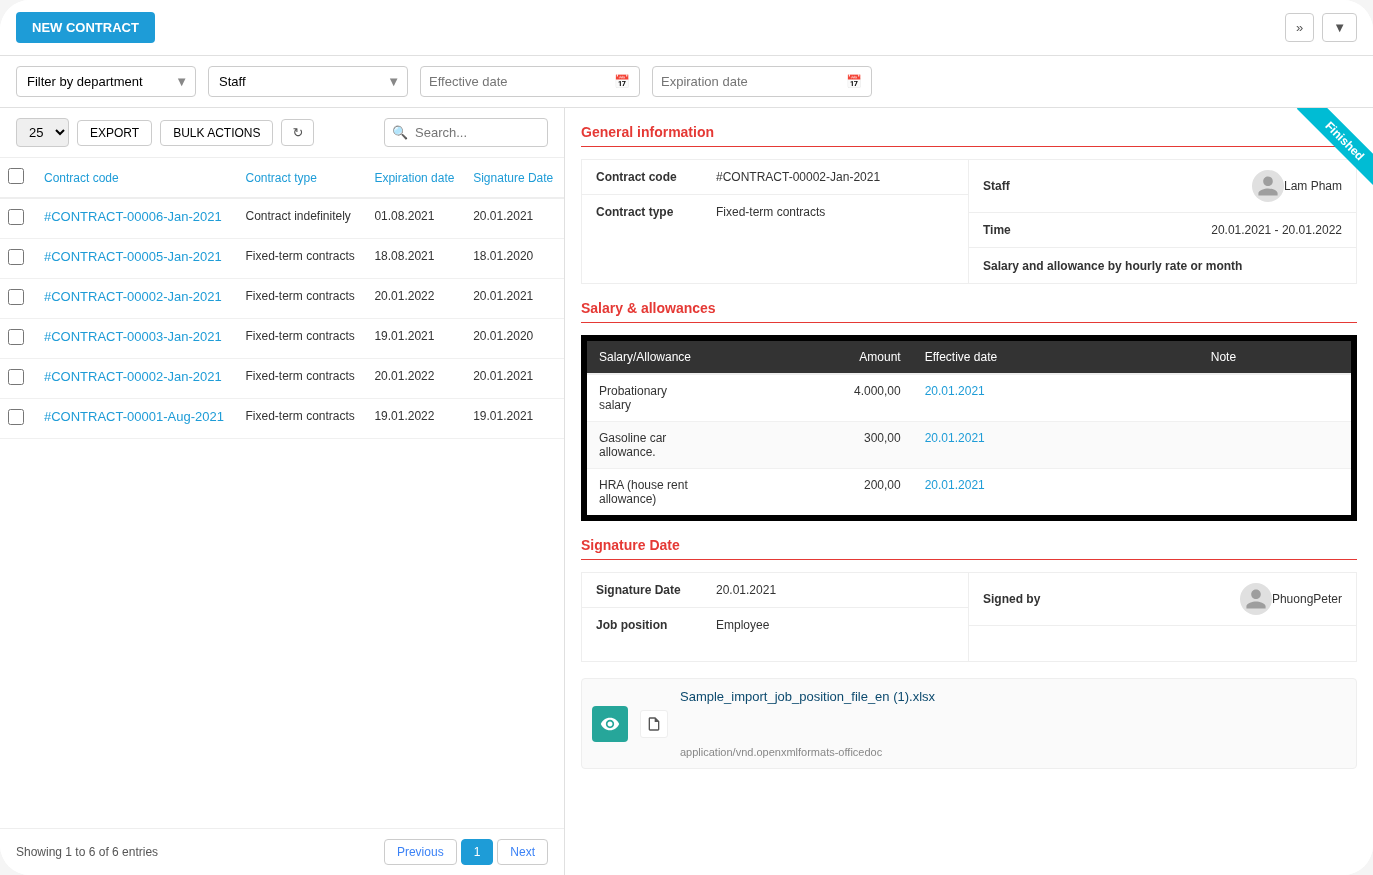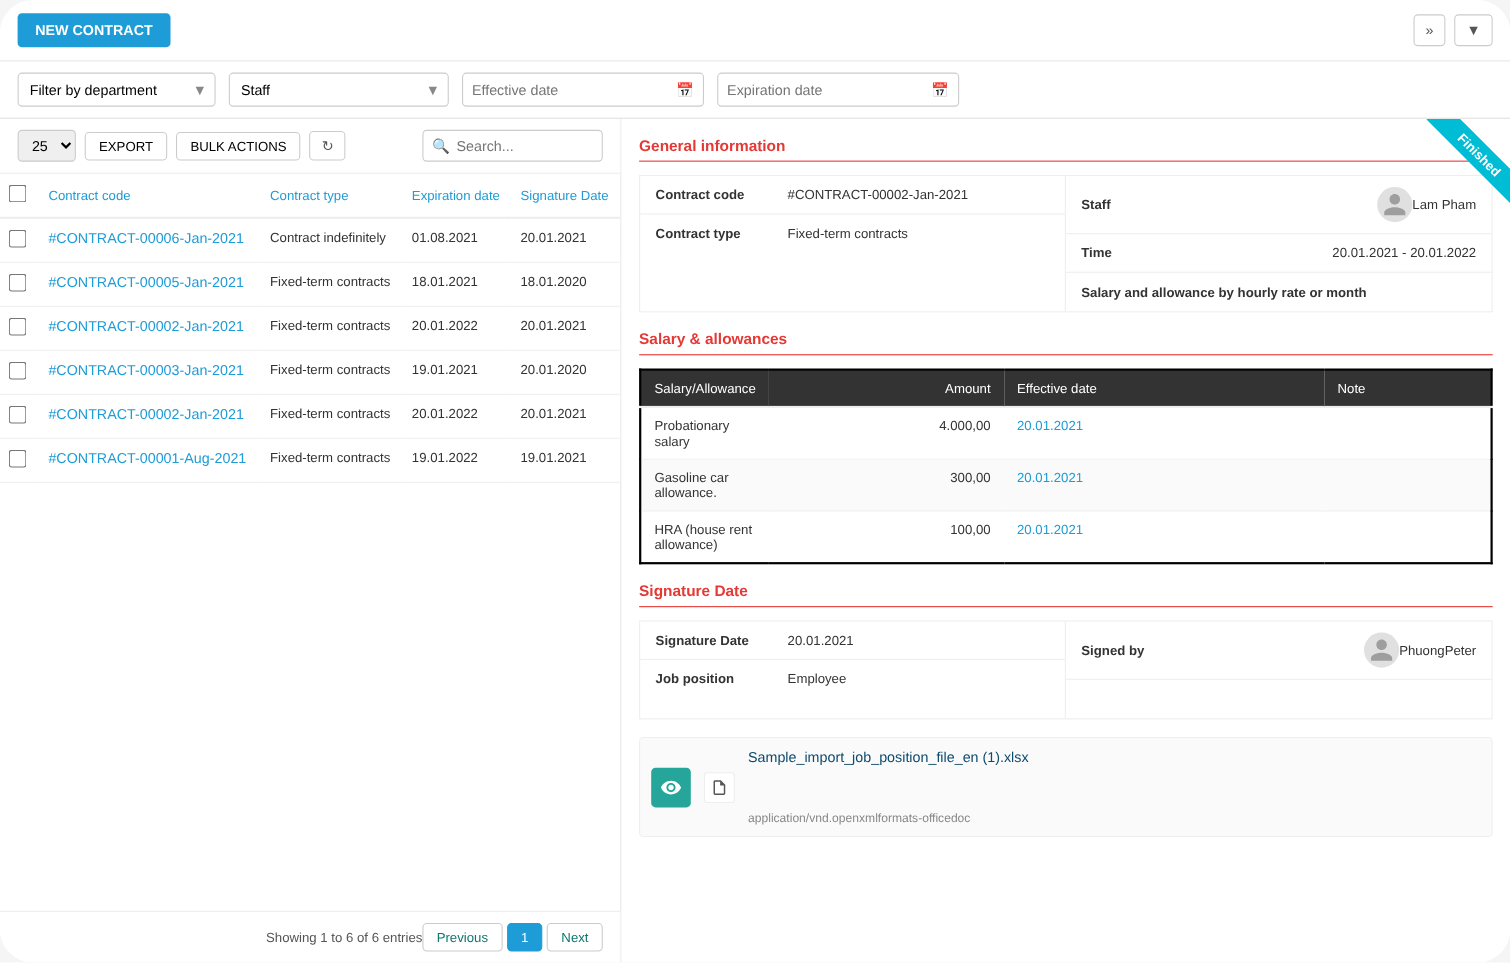--- a/index.html
+++ b/index.html
@@ -44,42 +44,42 @@
     table { width: 100%; border-collapse: collapse; }
     thead tr { background: #fff; border-bottom: 2px solid #eee; }
     thead th { padding: 10px 8px; text-align: left; font-weight: normal; color: #1e9cd7; font-size: 12px; cursor: pointer; }
     thead th:first-child { width: 36px; }
     tbody tr { border-bottom: 1px solid #f0f0f0; background: #fff; }
     tbody td { padding: 10px 8px; font-size: 12px; vertical-align: top; margin-top: 40px; }
     .contract-link { color: #1e9cd7; cursor: pointer; text-decoration: none; display: block; }
     .checkbox { width: 16px; height: 16px; cursor: pointer; }
 
     
-    .pagination-bar { padding: 10px 16px; background: #fff; border-top: 1px solid #eee; display: flex; align-items: center; justify-content: flex-end; }
+    .pagination-bar { padding: 10px 16px; background: #fff; border-top: 1px solid #eee; display: flex; align-items: center; justify-content: space-between; }
     .showing-text { font-size: 12px; color: #555; }
     .pagination-controls { display: flex; gap: 4px; align-items: center; }
-    .page-btn { border: 1px solid #ccc; background: #fff; border-radius: 4px; padding: 5px 12px; cursor: pointer; font-size: 12px; color: #0f766e; }
+    .page-btn { border: 1px solid #ccc; background: #fff; border-radius: 4px; padding: 5px 12px; cursor: pointer; font-size: 12px; color: #3b82f6; }
     .page-btn.active { background: #1e9cd7; color: #fff; border-color: #1e9cd7; }
 
     
     .right-panel { flex: 1; overflow-y: auto; background: #fff; padding: 16px; position: relative; }
 
     
     .ribbon { position: absolute; top: 0; right: 0; width: 100px; height: 100px; overflow: hidden; pointer-events: none; }
     .ribbon-inner { position: absolute; top: 22px; right: -28px; background: #00bcd4; color: white; font-size: 12px; font-weight: bold; padding: 4px 32px; transform: rotate(45deg); text-align: center; }
 
     
     .section-title { color: #e53935; font-weight: bold; font-size: 14px; margin-bottom: 12px; border-bottom: 1px solid #e53935; padding-bottom: 6px; }
     .avatar { width: 32px; height: 32px; border-radius: 50%; background: #e0e0e0; display: flex; align-items: center; justify-content: center; overflow: hidden; }
     .avatar svg { width: 24px; height: 24px; fill: #9e9e9e; }
     .right-block-name { display: flex; align-items: center; gap: 0; justify-content: flex-end; }
 
     
     .salary-section { margin-bottom: 16px; }
-    .salary-table { width: 100%; border-collapse: collapse; border: 2px solid #000000; }
+    .salary-table { width: 100%; border-collapse: collapse; border: 6px solid #000000; }
     .salary-table thead th { background: #333; color: #fff; padding: 9px 12px; text-align: left; font-size: 12px; }
     .salary-table thead th:nth-child(2) { text-align: right; }
     .salary-table tbody td { padding: 9px 12px; font-size: 12px; border-bottom: 1px solid #f0f0f0; }
     .salary-table tbody td:nth-child(2) { text-align: right; }
     .salary-table tbody td:nth-child(3) { color: #1e9cd7; }
     .salary-table tbody tr:nth-child(even) { background: #fafafa; }
 
     
     .signature-section { margin-bottom: 16px; }
 
@@ -173,21 +173,21 @@
       <td>20.01.2021</td>
     </tr>
               <tr>
       <td>
         <input type="checkbox" class="checkbox" style="">
       </td>
       <td>
         <a class="contract-link">#CONTRACT-00005-Jan-2021</a>
       </td>
       <td>Fixed-term contracts</td>
-      <td>18.01.2021</td>
+      <td>18.08.2021</td>
       <td>18.01.2020</td>
     </tr>
               <tr>
       <td>
         <input type="checkbox" class="checkbox" style="">
       </td>
       <td>
         <a class="contract-link">#CONTRACT-00002-Jan-2021</a>
       </td>
       <td>Fixed-term contracts</td>
@@ -305,21 +305,21 @@
       <td></td>
     </tr>
               <tr>
       <td>Gasoline car allowance.</td>
       <td>300,00</td>
       <td style="color:#1e9cd7;">20.01.2021</td>
       <td></td>
     </tr>
               <tr>
       <td>HRA (house rent allowance)</td>
-      <td>100,00</td>
+      <td>200,00</td>
       <td style="color:#1e9cd7;">20.01.2021</td>
       <td></td>
     </tr>
             </tbody>
         </table>
       </div>
 
       <div class="signature-section">
         <div class="section-title">Signature Date</div>
         <div style="display:grid;grid-template-columns:1fr 1fr;border:1px solid #eee;">

